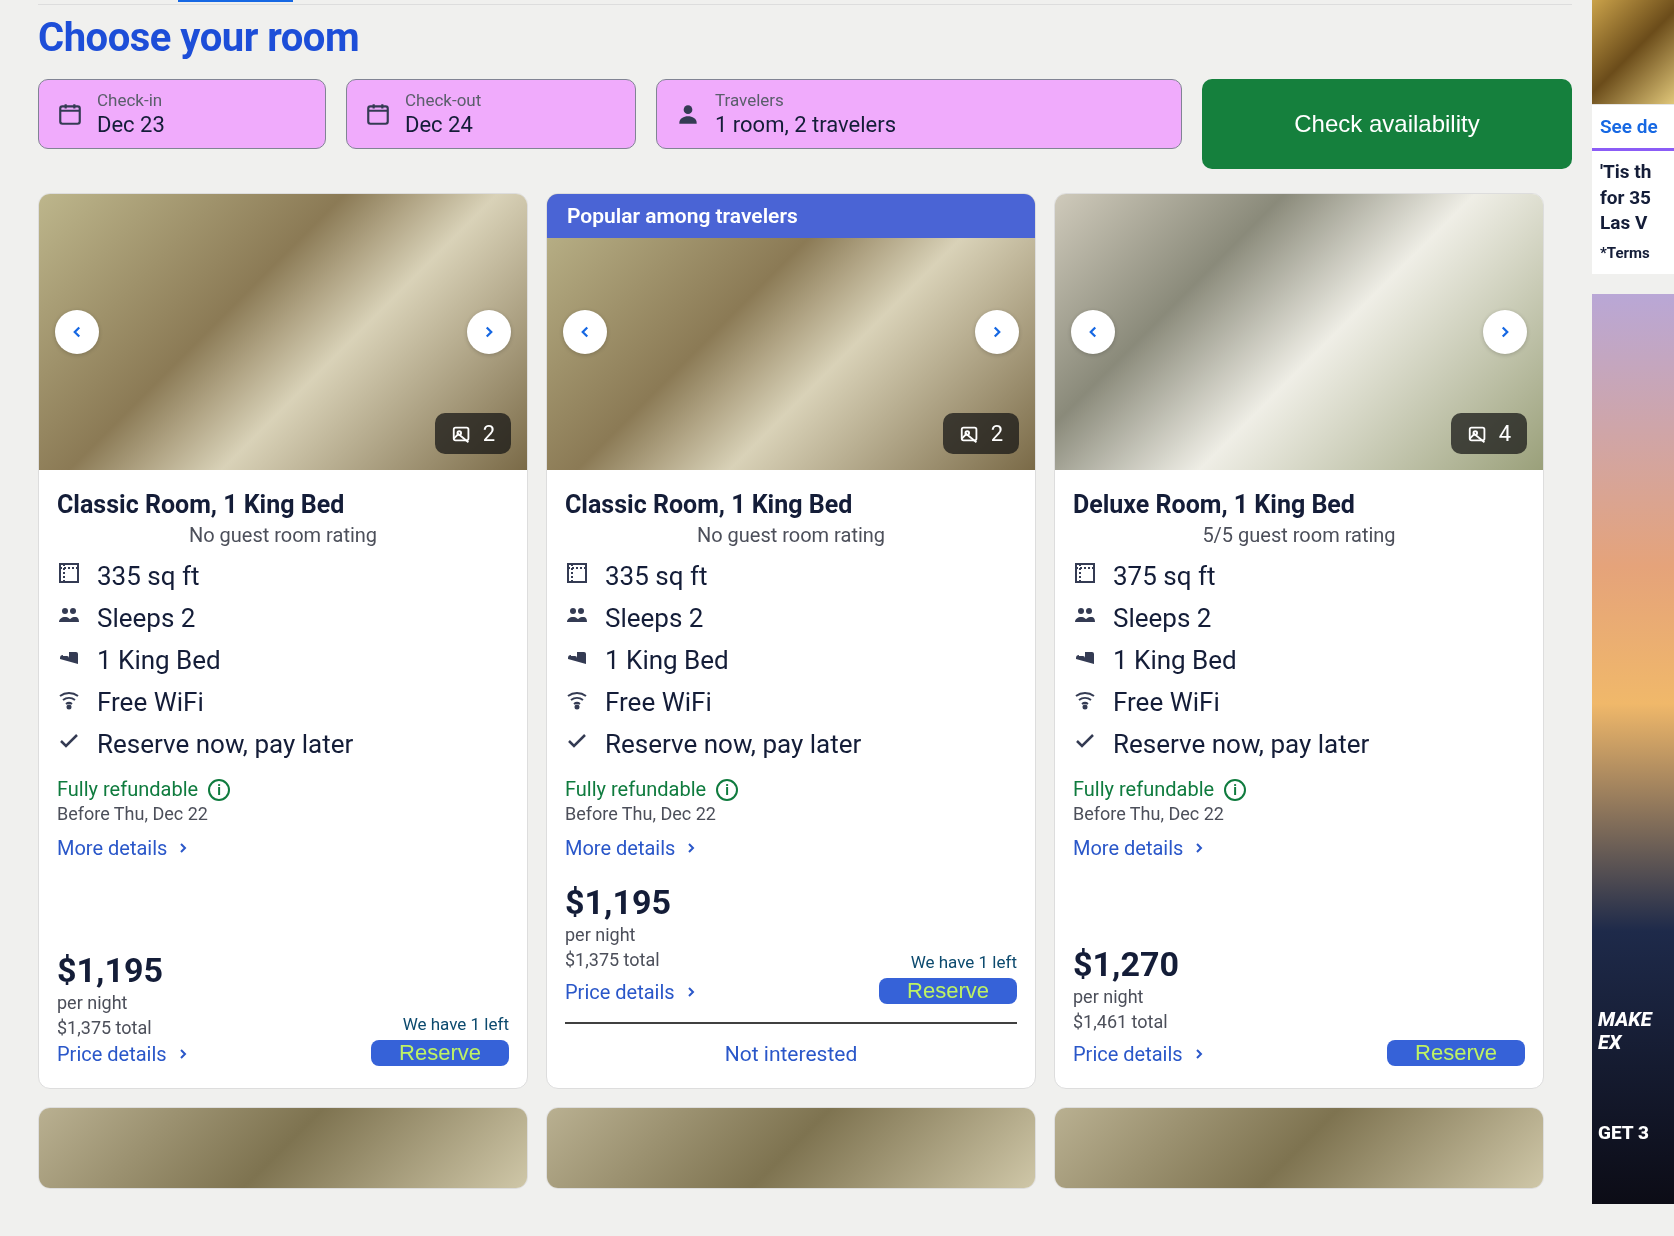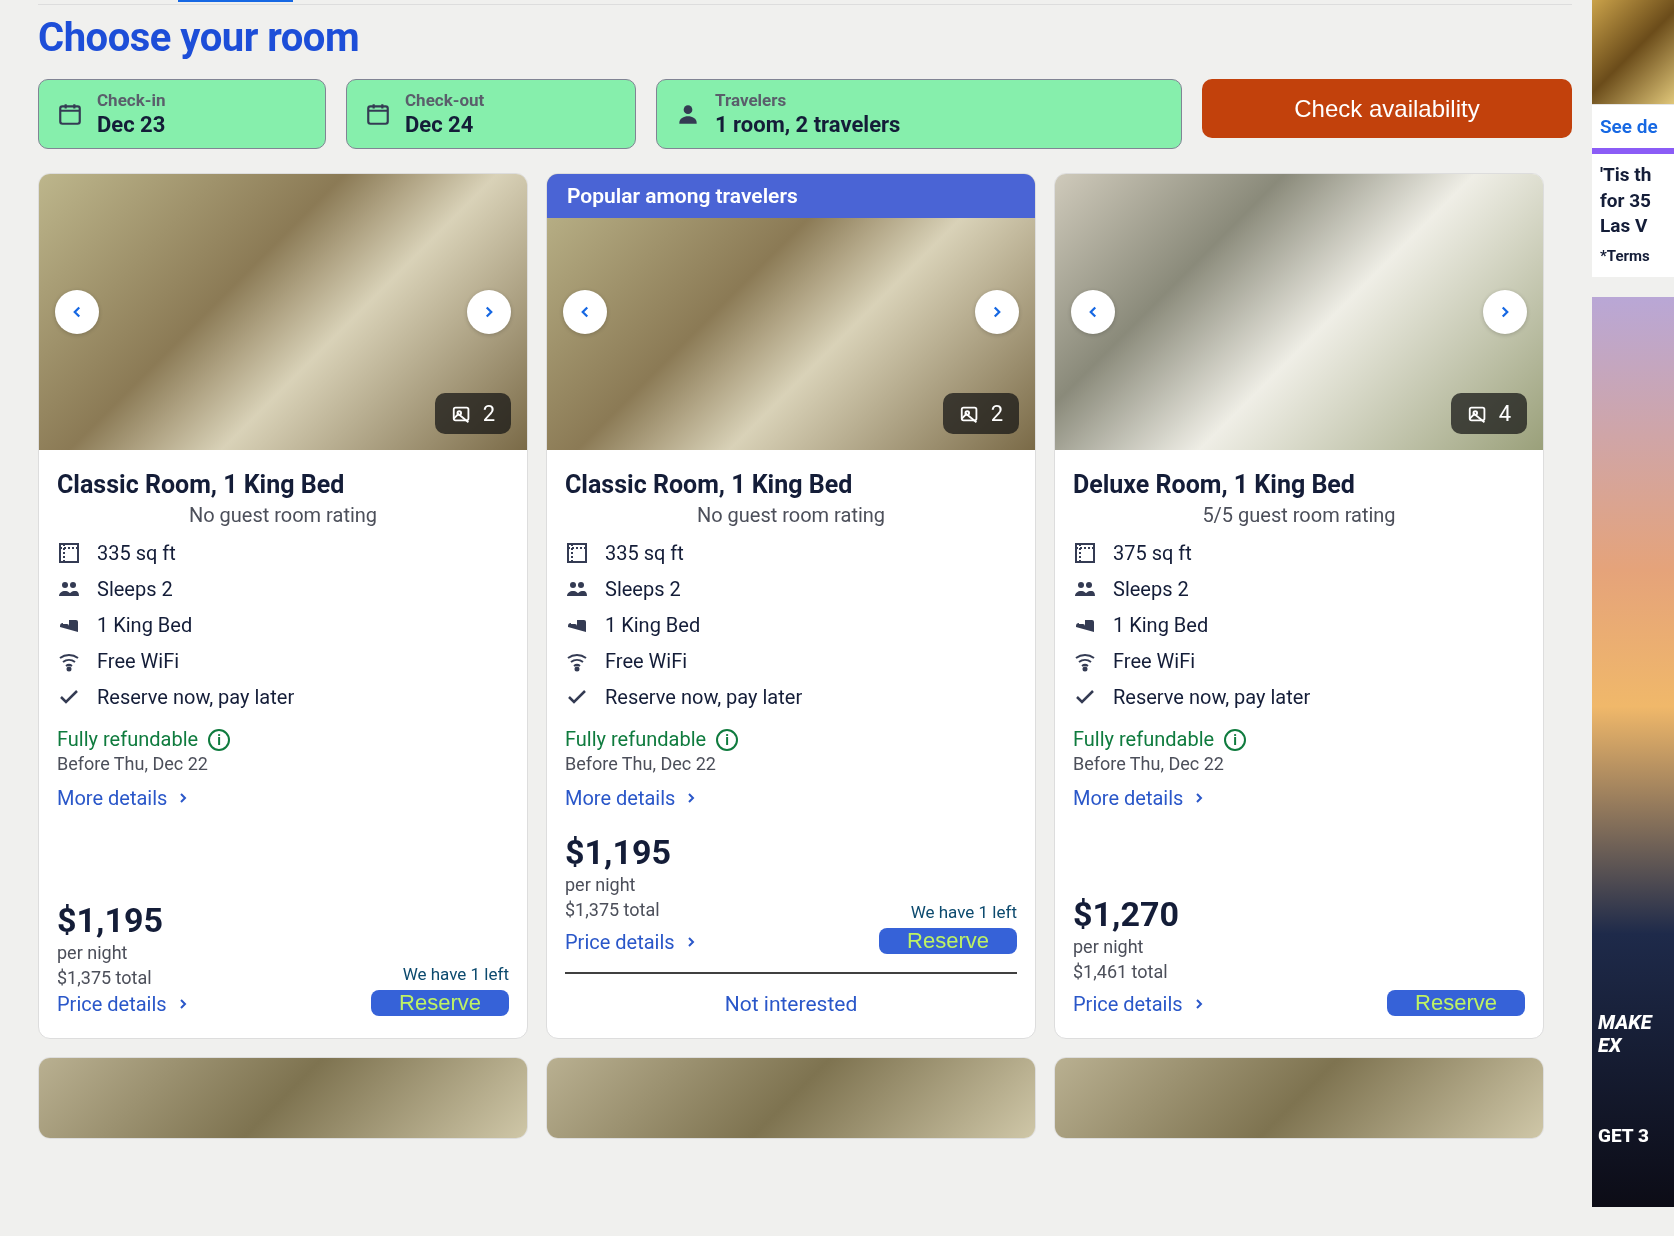--- a/index.html
+++ b/index.html
@@ -38,43 +38,42 @@
     margin-top: 14px;
     margin-bottom: 18px;
     letter-spacing: -0.5px;
   }
   .search-row {
     display: flex;
     gap: 20px;
     margin-bottom: 24px;
   }
   .pill {
-    background: #86efac;
+    background: #f0abfc;
     border: 1px solid #818494;
     border-radius: 10px;
     height: 70px;
     display: flex;
     align-items: center;
     padding: 0 18px;
     gap: 14px;
     cursor: pointer;
-    font-weight: bold;
   }
   .pill .icon { width: 26px; height: 26px; color: #343b53; flex-shrink:0;}
   .pill-text { display:flex; flex-direction:column; line-height:1.2;}
   .pill-label { font-size: 17px; color: #5a5e6b; margin-bottom: 2px;}
   .pill-value { font-size: 22px; color: #141d38; }
   .check-avail {
     flex: 0 0 370px;
-    background: #c2410c;
+    background: #15803d;
     color: #fff;
     border: none;
     border-radius: 10px;
     font-size: 24px;
-    height: 59px;
+    height: 90px;
     cursor: pointer;
   }
   .rooms-grid {
     display: grid;
     grid-template-columns: repeat(3, 490px);
     gap: 18px;
   }
   .room-card {
     background: #fff;
     border: 1px solid #ddd;
@@ -130,21 +129,21 @@
     font-size: 22px;
   }
   .card-body {
     padding: 20px 18px 0 18px;
     flex: 1;
     display: flex;
     flex-direction: column;
   }
   .room-title { font-size: 25px; font-weight: 700; color: #141d38; margin-bottom: 4px;}
   .room-rating { font-size: 20px; color: #4c4f5a; margin-bottom: 14px; text-align: center;}
-  .feat-row { display:flex; align-items:flex-end; gap: 16px; font-size: 20px; color:#141d38; margin-bottom: 12px;}
+  .feat-row { display:flex; align-items:flex-start; gap: 16px; font-size: 26px; color:#141d38; margin-bottom: 12px;}
   .feat-row .ficon { width: 24px; height: 24px; flex-shrink: 0; color:#343b53;}
   .refund-row { display:flex; align-items:flex-end; gap: 10px; margin-top: 6px;}
   .refund-text { color: #0f7b3e; font-size: 20px;}
   .refund-sub { font-size: 18px; color: #4c4f5a; margin-top: 2px; margin-bottom: 12px;}
   .info-circle { width:22px; height:22px; border:2px solid #0f7b3e; border-radius:50%; display:inline-flex;align-items:center;justify-content:center;font-size:14px;color:#0f7b3e; font-weight:700;}
   .more-details { color:#2a57c9; font-size:20px; display:flex; align-items:center; gap:8px; cursor:pointer; margin-bottom: 10px;}
   .price-block { margin-top:auto; padding-top: 10px;}
   .price-main { font-size: 34px; font-weight: 700; color:#141d38;}
   .price-sub { font-size: 18px; color:#4c4f5a; line-height:1.4;}
   .price-row { display:flex; align-items:flex-end; justify-content:space-between; padding: 6px 0 22px 0;}
@@ -159,21 +158,21 @@
     border-top: 2px solid #404040; margin-top: 14px; cursor:pointer;
   }
   
   .card2-bottom { display:flex; justify-content:space-between; align-items:flex-end;}
   
   .right-rail {
     position:absolute; left: 1592px; top:0; width: 82px; height:1236px;
   }
   .ad1 { height: 104px; background: linear-gradient(135deg,#caa24a,#6b4c1a,#e0c77a); }
   .see-deal { background:#fff; padding: 10px 8px; color:#1668e3; font-size:19px; font-weight:600; border-top:1px solid #e5e5e5;}
-  .promo-text { background:#fff; padding: 8px 0 8px 8px; font-size:19px; font-weight:700; color:#141d38; line-height:1.35; border-top:6px solid #8b5cf6;}
+  .promo-text { background:#fff; padding: 8px 0 8px 8px; font-size:19px; font-weight:700; color:#141d38; line-height:1.35; border-top:3px solid #8b5cf6;}
   .promo-terms { background:#fff; padding: 0 0 12px 8px; font-size:15px; font-weight:700; color:#141d38;}
   .ad2 {
     margin-top: 20px;
     height: 910px;
     background: linear-gradient(180deg,#b9a7d6 0%, #e5a37a 30%, #f0b86a 45%, #1e2a4a 70%, #0c0c16 100%);
     color:#fff;
     position:relative;
     overflow:hidden;
   }
   .ad2-text { position:absolute; bottom: 150px; left: 6px; font-weight:800; font-size:20px; line-height:1.15; font-style:italic;}

